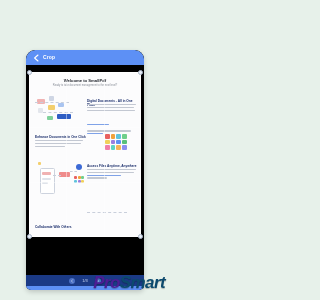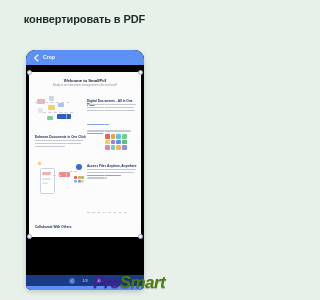--- a/index.html
+++ b/index.html
@@ -237,27 +237,26 @@
     right: 4px;
     bottom: 9px;
     font-size: 17px;
     font-weight: bold;
     letter-spacing: -0.6px;
     font-style: italic;
     line-height: 17px;
     text-shadow: 0 1px 1px rgba(0,0,0,0.25);
   }
   .wm-pro { color: #4c1d95; }
-  .wm-smart { color: #4d7c0f; }
+  .wm-smart { color: #0c4a6e; }
 </style>
 </head>
 <body>
 
 <div class="promo">
-  <div>конвертировать в PDF</div>
 </div>
 
 <div class="phone">
 
   <div class="appbar">
     <span class="appbar-back">
       <svg viewBox="0 0 6 8" width="6" height="8" aria-hidden="true">
         <path d="M5 1 L1.6 4 L5 7" fill="none" stroke="#ffffff" stroke-width="1.1" stroke-linecap="round" stroke-linejoin="round"></path>
       </svg>
     </span>

